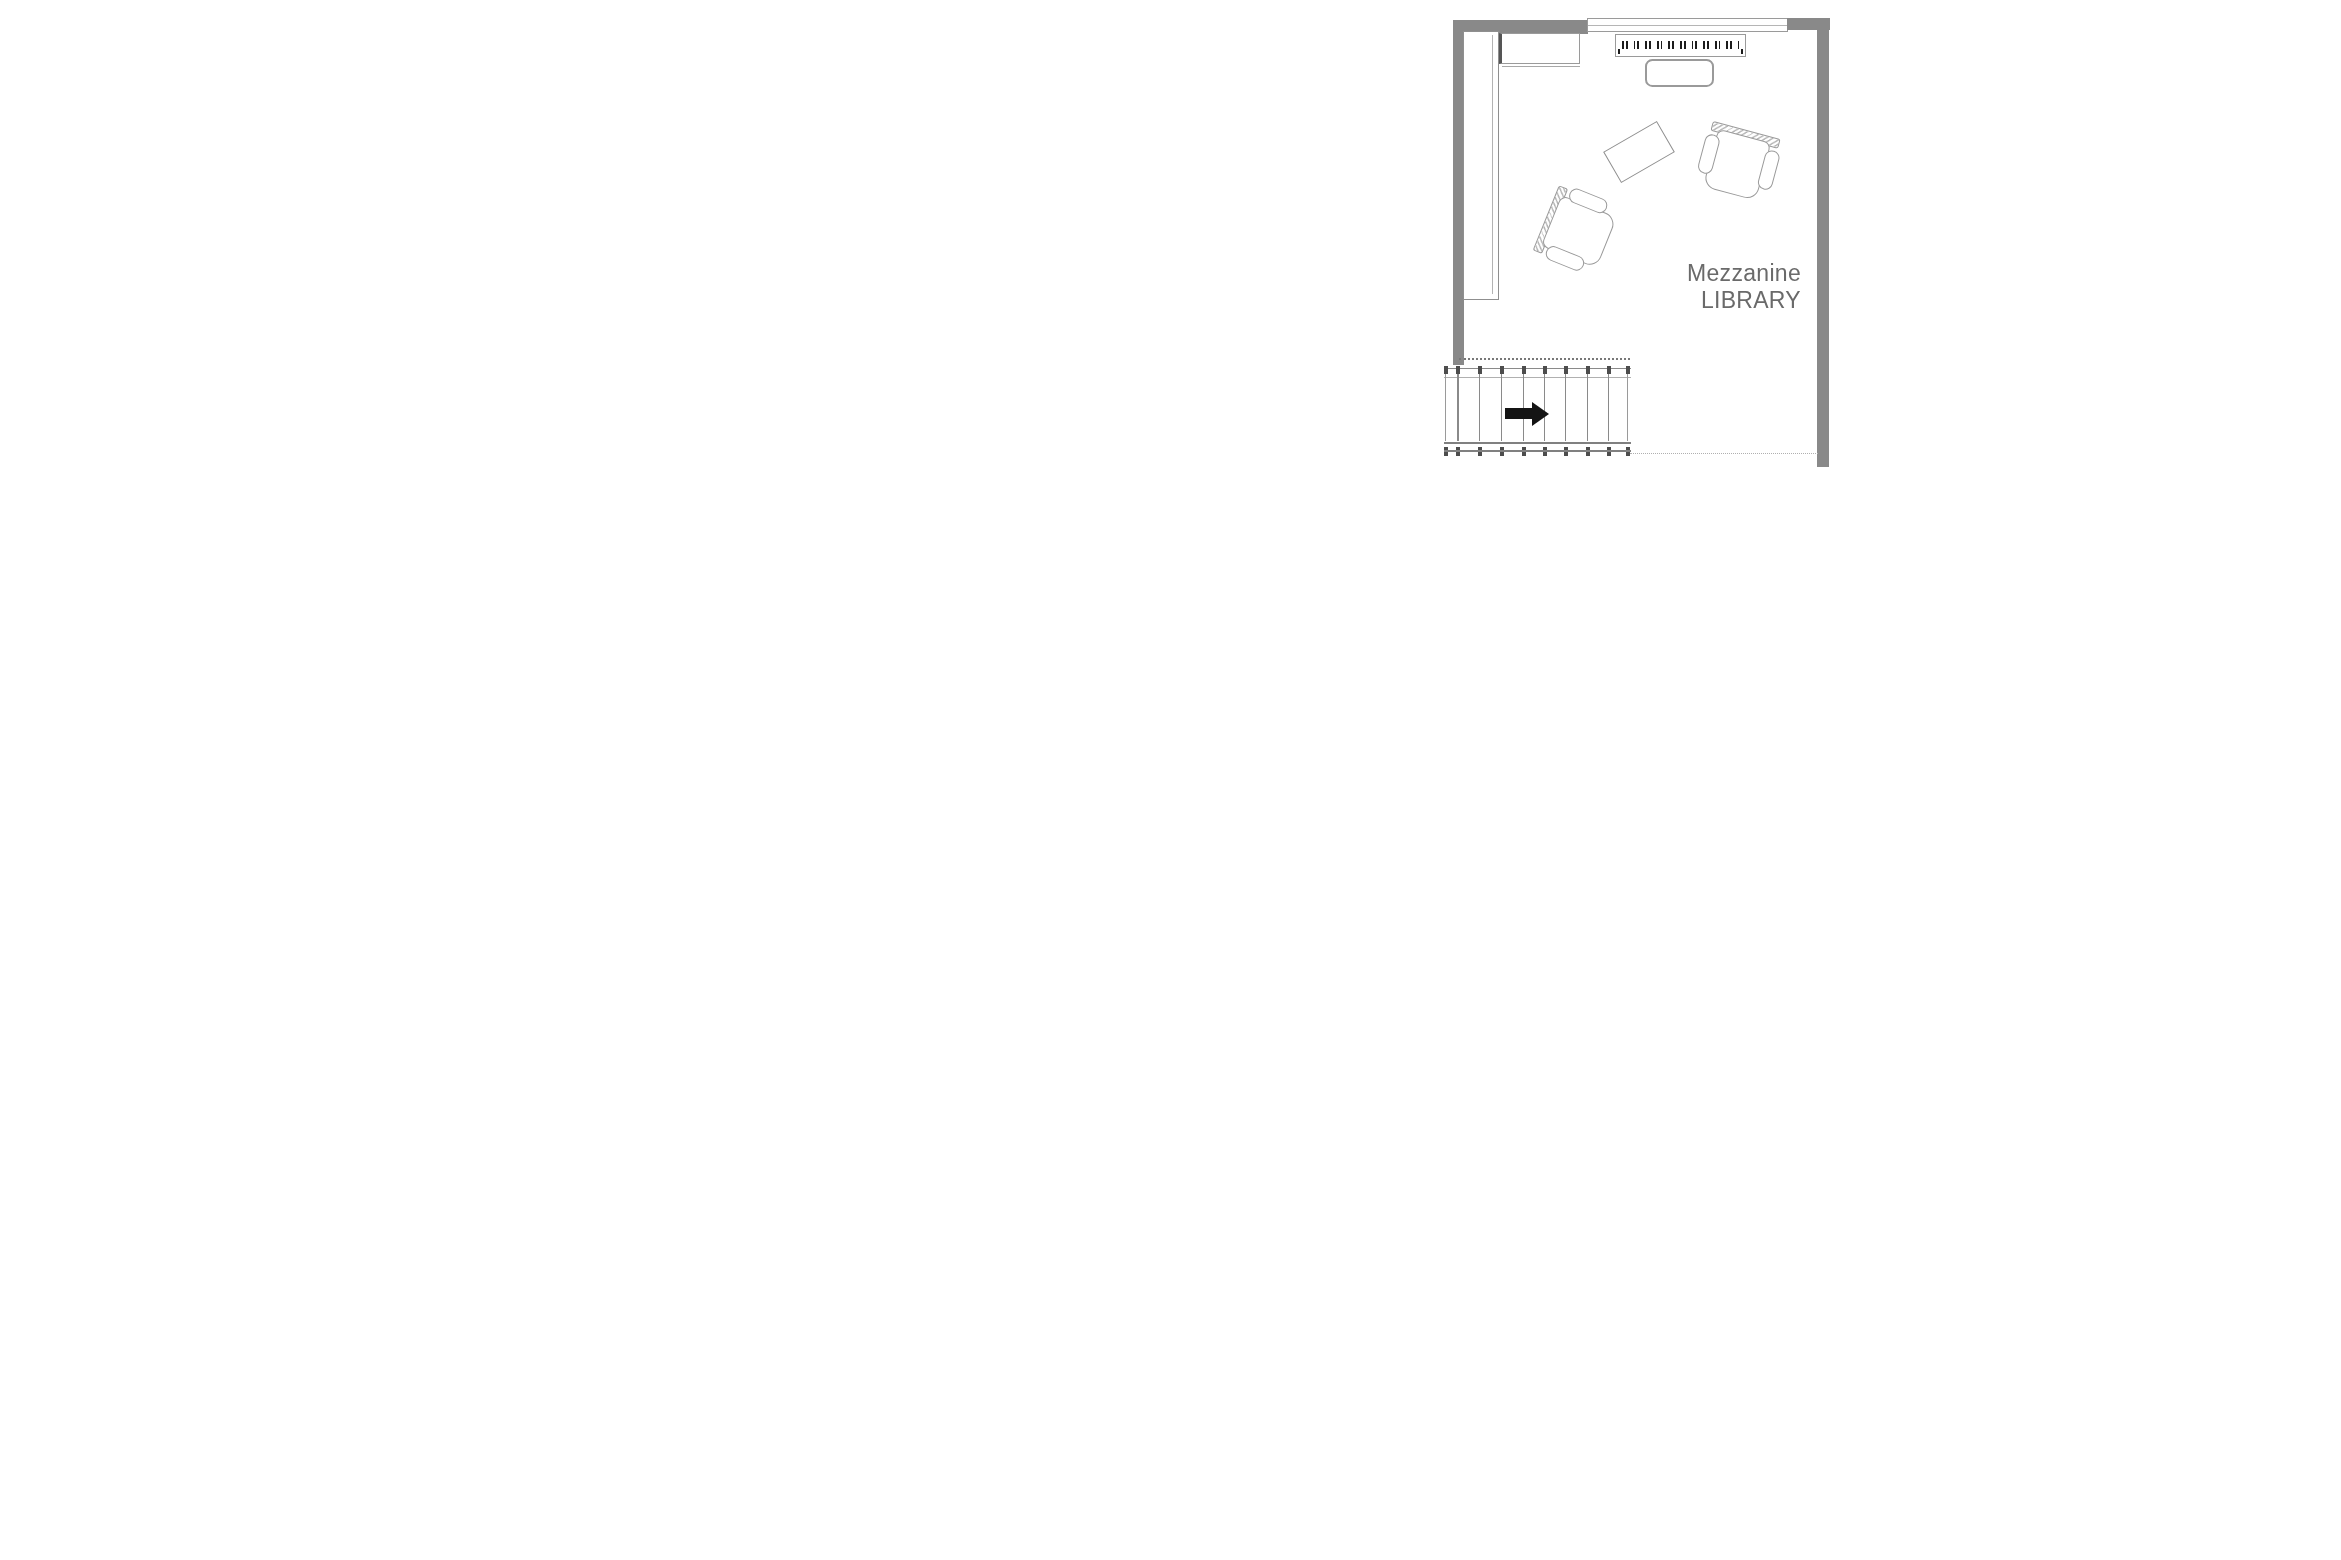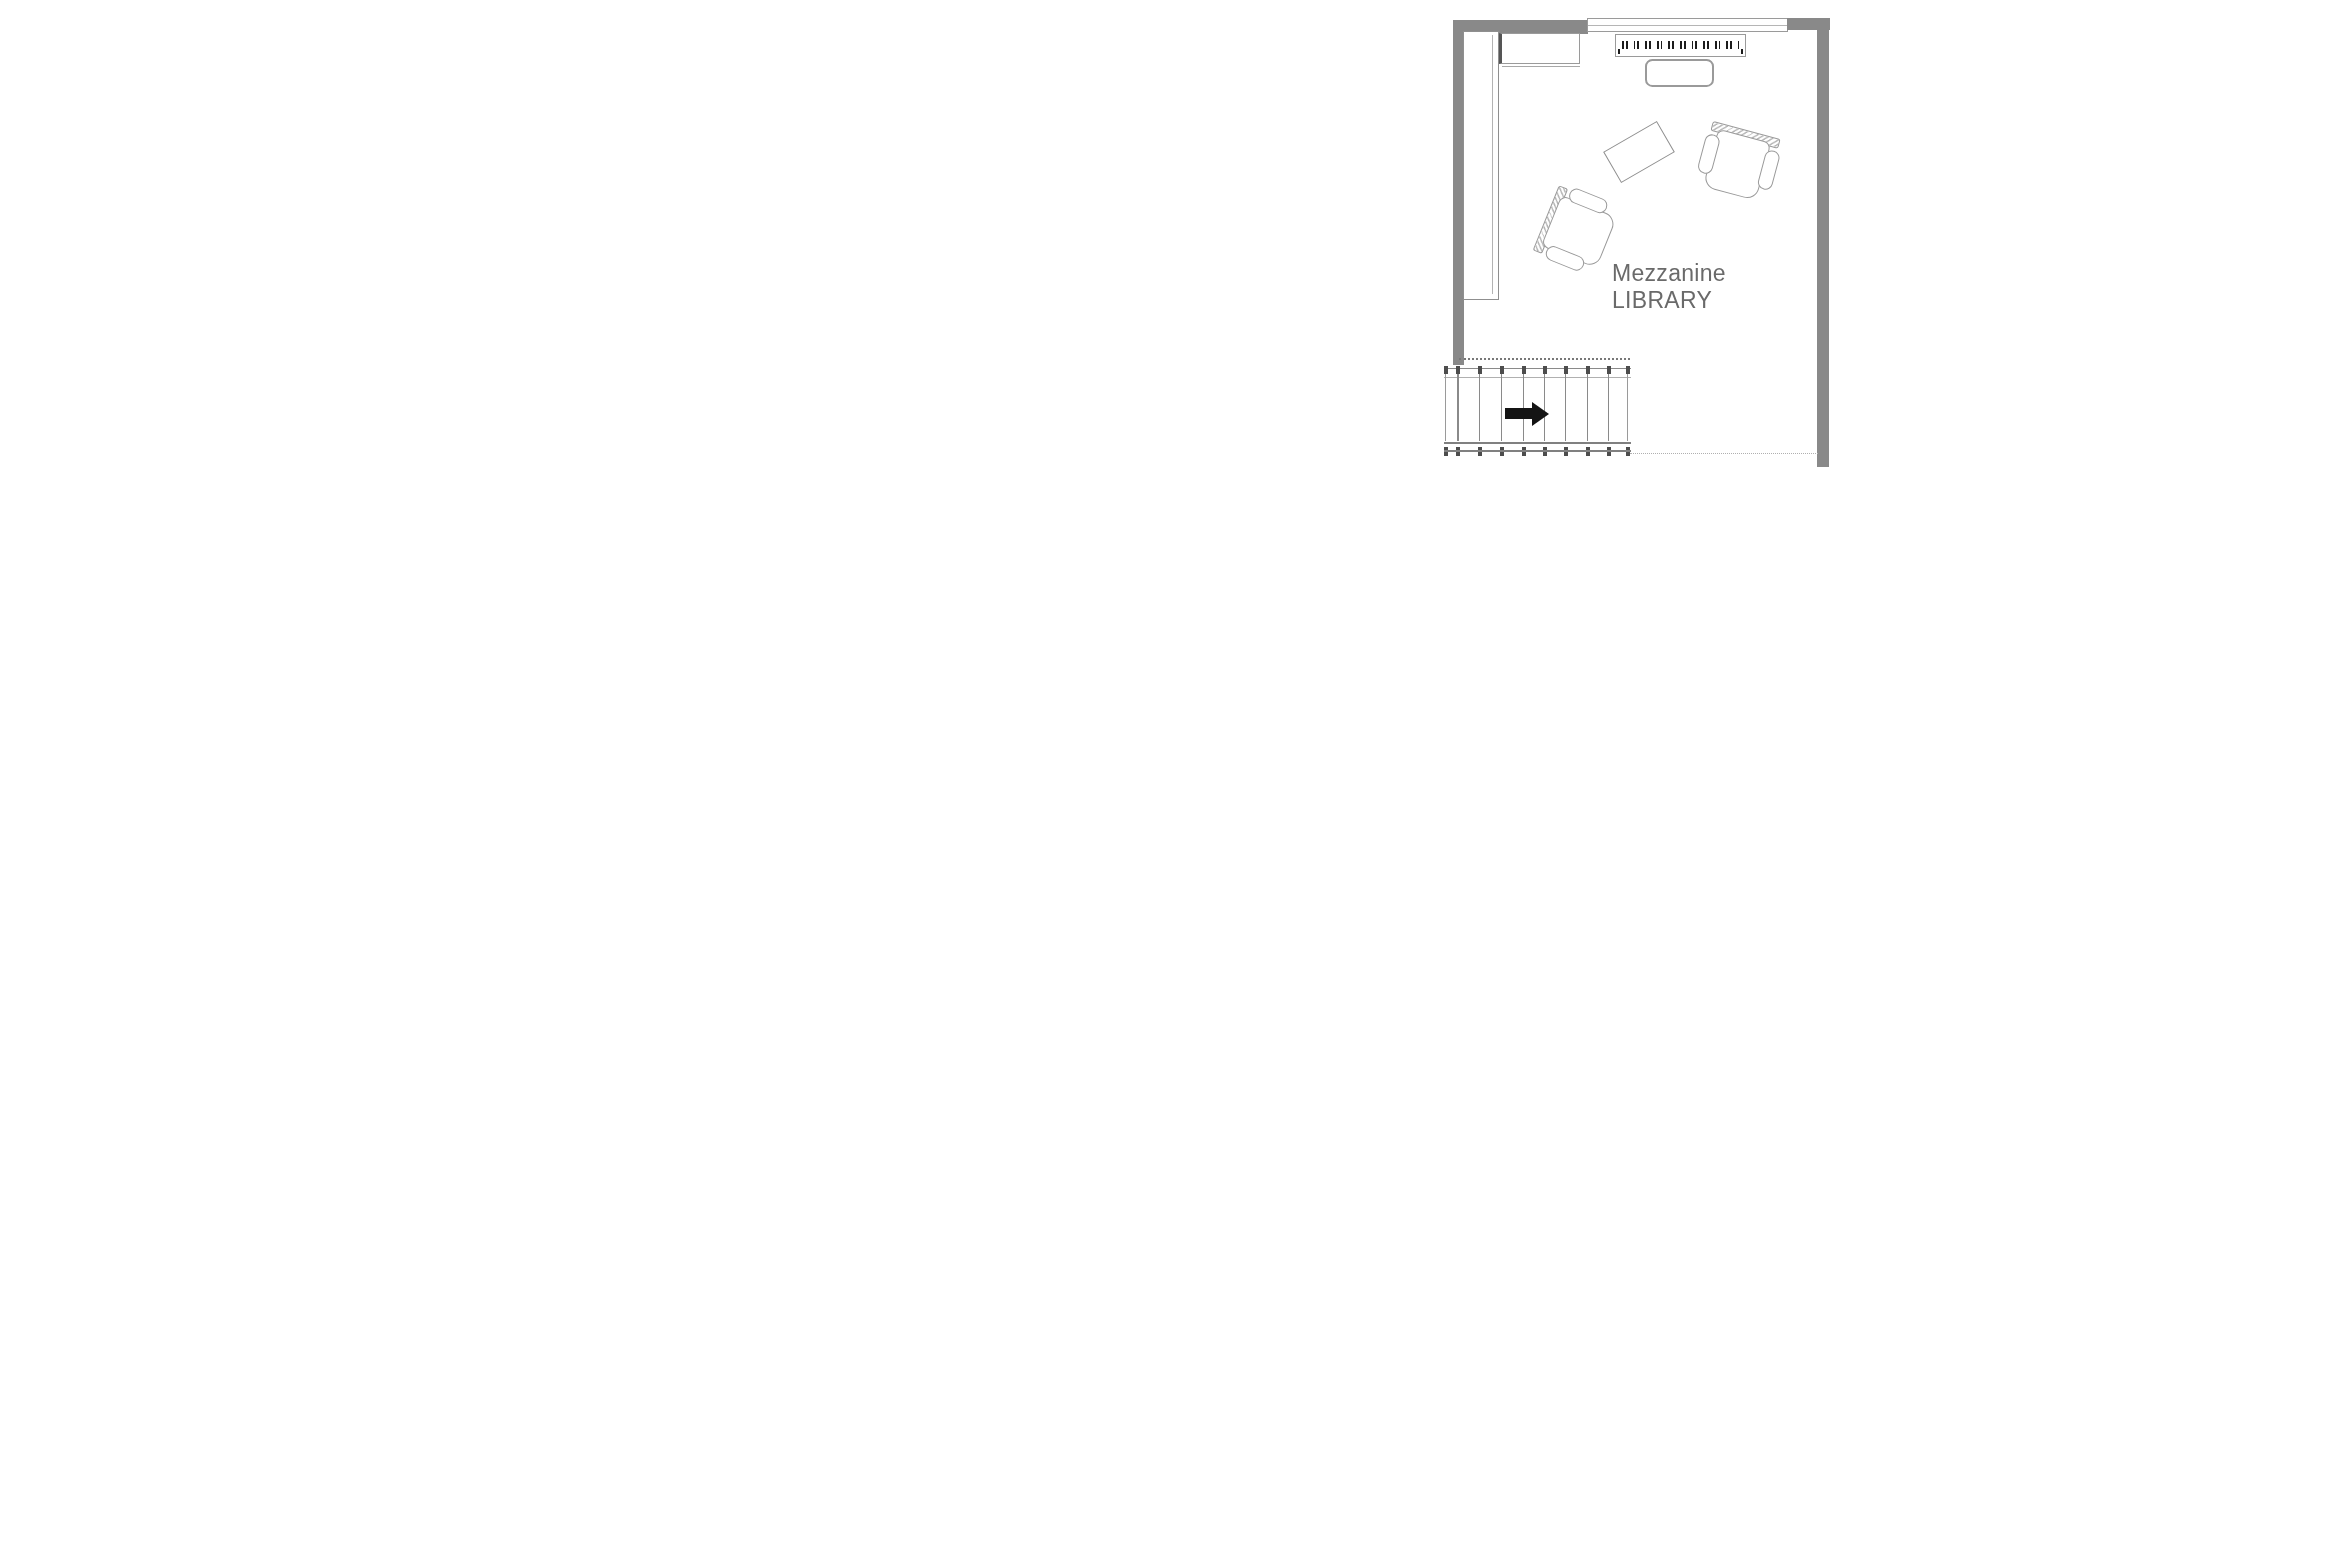--- a/index.html
+++ b/index.html
@@ -82,21 +82,21 @@
   .chair-arm {
     position: absolute; top: 13.4px; width: 14.6px; height: 40px;
     background: #ffffff; border: 1.2px solid #9a9a9a; border-radius: 7.3px; box-sizing: border-box;
   }
   .arm-l { left: 0; }
   .arm-r { right: 0; }
 
   
   .room-label {
     position: absolute; left: 1612px; top: 260px; width: 189px;
-    text-align: left; color: #6a6a6a;
+    text-align: right; color: #6a6a6a;
     font-size: 23px; line-height: 27.4px; letter-spacing: 0.3px;
   }
 
   
   .stairs { position: absolute; left: 1444px; top: 357px; width: 187px; height: 101px; }
   .dotted-top { position: absolute; left: 14.6px; top: 0.6px; width: 171px; height: 0; border-top: 2.4px dotted #787878; }
   .rail { position: absolute; left: 0; width: 187px; }
   .rail.r1 { top: 11px;  height: 1.2px; background: #8a8a8a; }
   .rail.r2 { top: 19.5px;  height: 1.2px; background: #b0b0b0; }
   .rail.r3 { top: 85px; height: 1.8px; background: #808080; }

